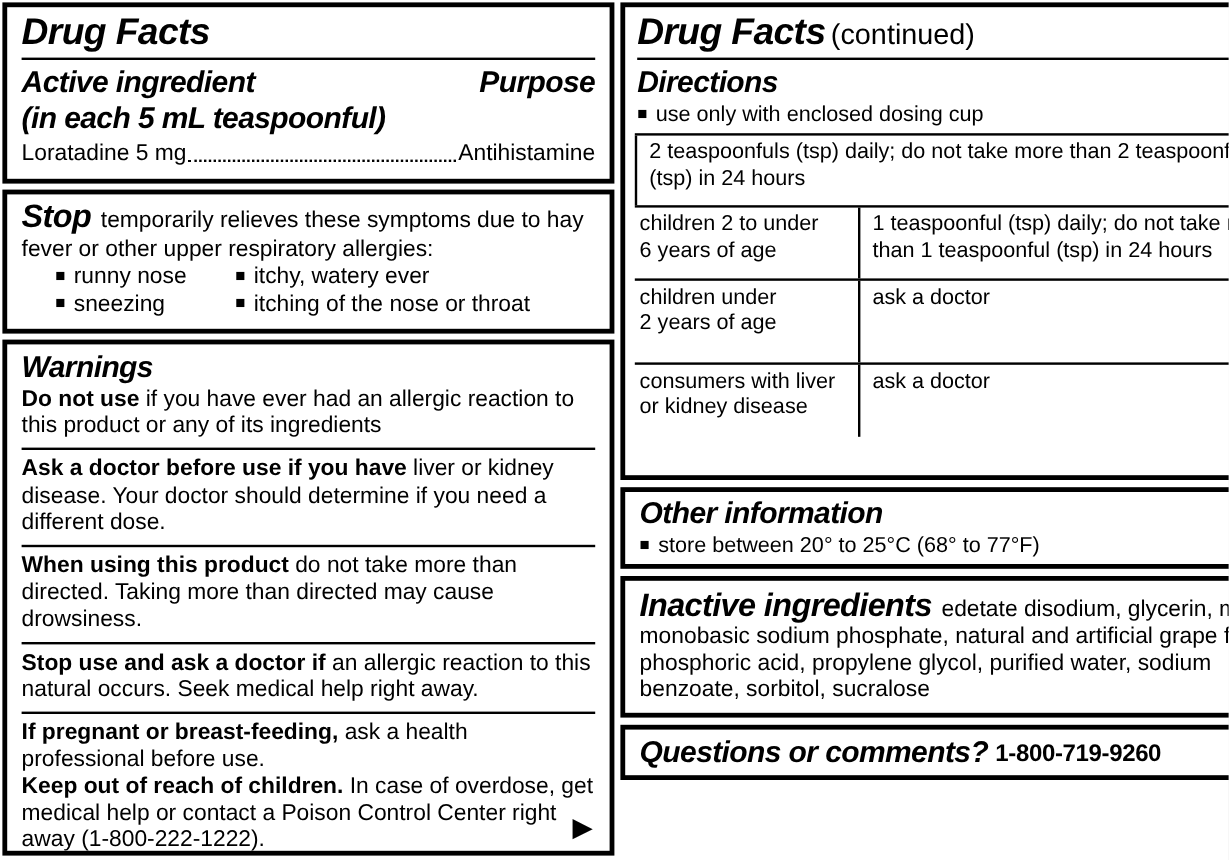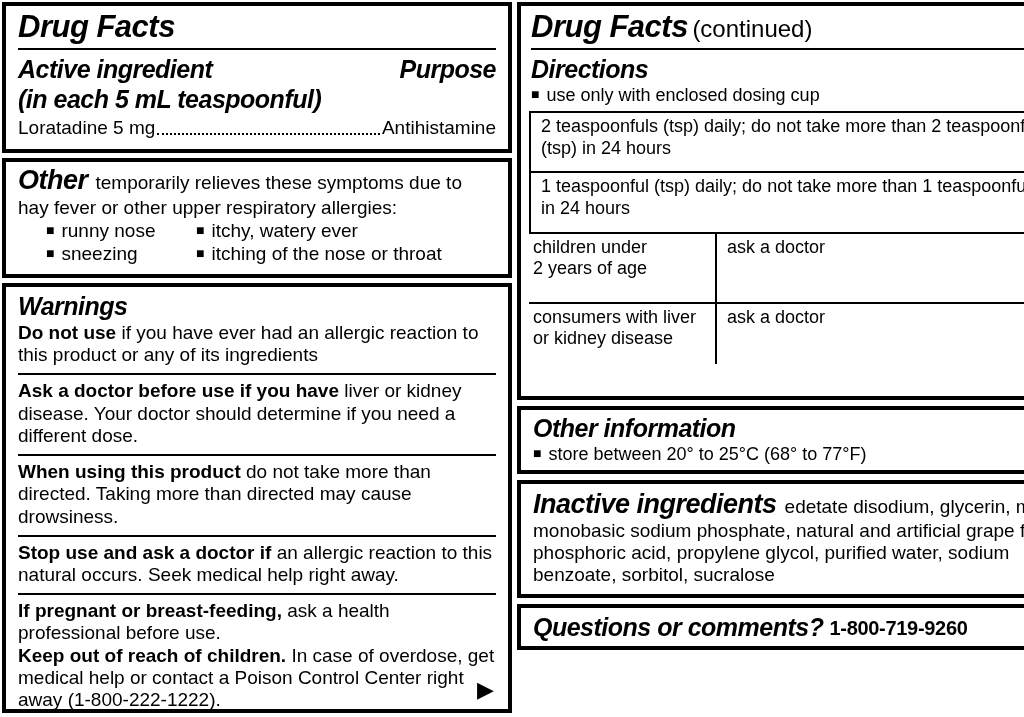--- a/index.html
+++ b/index.html
@@ -80,21 +80,21 @@
       </div>
       <div class="h2">(in each 5 mL teaspoonful)</div>
       <div class="leader-row">
         <span>Loratadine 5 mg</span>
         <span class="leader"></span>
         <span>Antihistamine</span>
       </div>
     </div>
 
     <div class="box box-b">
-      <p class="txt"><span class="h2-inline">Other</span><span>temporarily relieves these symptoms due to hay fever or other upper respiratory allergies:</span></p>
+      <p class="txt"><span class="h2-inline">Stop</span><span>temporarily relieves these symptoms due to hay fever or other upper respiratory allergies:</span></p>
       <div class="uses-grid">
         <div class="txt"><span class="bullet">■</span><span>runny nose</span></div>
         <div class="txt"><span class="bullet">■</span><span>itchy, watery ever</span></div>
         <div class="txt"><span class="bullet">■</span><span>sneezing</span></div>
         <div class="txt"><span class="bullet">■</span><span>itching of the nose or throat</span></div>
       </div>
     </div>
 
     <div class="box box-c">
       <div class="h2">Warnings</div>
@@ -123,20 +123,22 @@
     <div class="box box-d">
       <div><span class="h1">Drug Facts</span> <span class="h1-suffix">(continued)</span></div>
       <hr class="rule">
       <div class="h2">Directions</div>
       <p class="note"><span class="bullet">■</span><span>use only with enclosed dosing cup</span></p>
       <div class="dose-table">
         <div class="dose-row">
           <div class="dose-amt">2 teaspoonfuls (tsp) daily; do not take more than 2 teaspoonfuls (tsp) in 24 hours</div>
         </div>
         <div class="dose-row">
+          <div class="dose-who">children 2 to under
+6 years of age</div>
           <div class="dose-amt">1 teaspoonful (tsp) daily; do not take more than 1 teaspoonful (tsp) in 24 hours</div>
         </div>
         <div class="dose-row">
           <div class="dose-who">children under
 2 years of age</div>
           <div class="dose-amt">ask a doctor</div>
         </div>
         <div class="dose-row">
           <div class="dose-who">consumers with liver
 or kidney disease</div>

